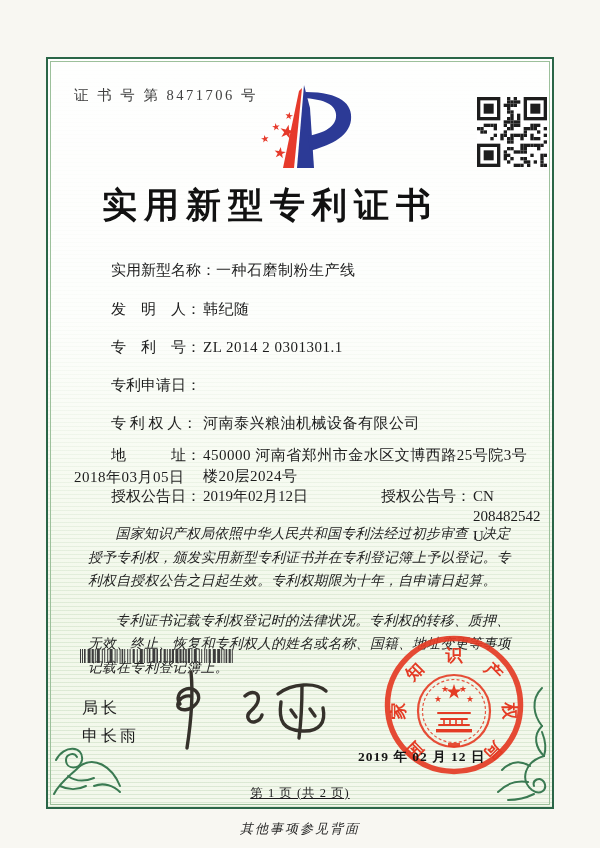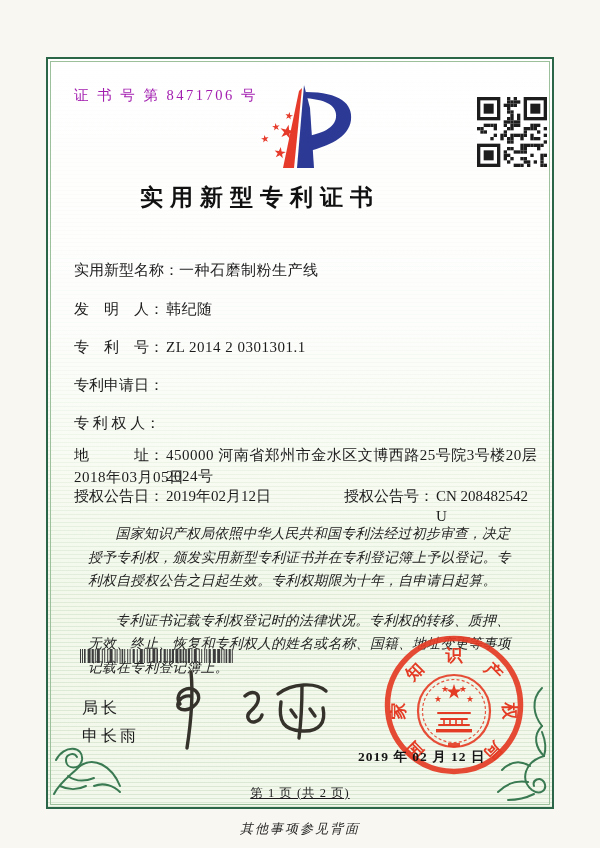--- a/index.html
+++ b/index.html
@@ -17,26 +17,26 @@
     background:
       linear-gradient(180deg, rgba(255,255,255,.96) 0%, rgba(255,255,255,.85) 34%,
                       rgba(250,253,246,.55) 55%, rgba(238,247,227,.18) 74%, rgba(231,242,215,0) 100%),
       repeating-linear-gradient(0deg, rgba(122,168,111,.20) 0 1px, rgba(255,255,255,0) 1px 4px),
       #f3f8ec;
   }
   .frame::after{
     content:"";position:absolute;inset:2px;border:1px solid #9cc09b;pointer-events:none;
   }
   
-  .cert-no{left:74px;top:86px;font-size:14.5px;letter-spacing:2.5px;color:#a21caf;}
-  .title{left:0;top:182px;width:520px;text-align:center;font-size:23px;font-weight:bold;
-         letter-spacing:7px;color:#111;}
+  .cert-no{left:74px;top:86px;font-size:14.5px;letter-spacing:2.5px;color:#404040;}
+  .title{left:0;top:182px;width:520px;text-align:center;font-size:35px;font-weight:bold;
+         letter-spacing:7px;color:#111;padding-left:10px;}
   
   .field-row{left:74px;width:466px;font-size:15px;display:flex;line-height:20px;}
-  .f-label{flex:0 0 92px;white-space:nowrap;}
+  .f-label{flex:0 0 92px;white-space:nowrap;margin-left:37px;}
   .f-value{flex:1;letter-spacing:.5px;}
   
   .paras{left:72px;top:506px;width:460px;font-size:13.8px;line-height:23.5px;
          font-style:italic;color:#222;}
   .paras p{margin:16px;text-indent:2em;letter-spacing:.3px;}
   
   .signer{left:82px;top:694px;font-size:16px;letter-spacing:3px;line-height:28px;}
   .seal-date{left:358px;top:748px;width:160px;font-size:13.5px;letter-spacing:1px;
              font-weight:bold;color:#151515;}
   .page-num{left:0;top:785px;width:600px;text-align:center;font-size:12.5px;letter-spacing:1px;text-decoration:underline;}
@@ -214,20 +214,21 @@
 <div class="abs field-row" style="top:337px;">
   <span class="f-label">专　利　号：</span>
   <span class="f-value">ZL 2014 2 0301301.1</span>
 </div>
 <div class="abs field-row" style="top:375px;flex-direction:column;">
   <span class="f-label">专利申请日：</span>
   <span class="f-value">2018年03月05日</span>
 </div>
 <div class="abs field-row" style="top:413px;">
   <span class="f-label">专 利 权 人：</span>
+  <span class="f-value">河南泰兴粮油机械设备有限公司</span>
 </div>
 <div class="abs field-row" style="top:445px;">
   <span class="f-label">地　　　址：</span>
   <span class="f-value" style="line-height:21px;">450000 河南省郑州市金水区文博西路25号院3号楼20层2024号</span>
 </div>
 <div class="abs field-row" style="top:486px;">
   <span class="f-label">授权公告日：</span>
   <span style="flex:0 0 178px;">2019年02月12日</span>
   <span style="flex:0 0 92px;white-space:nowrap;">授权公告号：</span>
   <span>CN 208482542 U</span>

